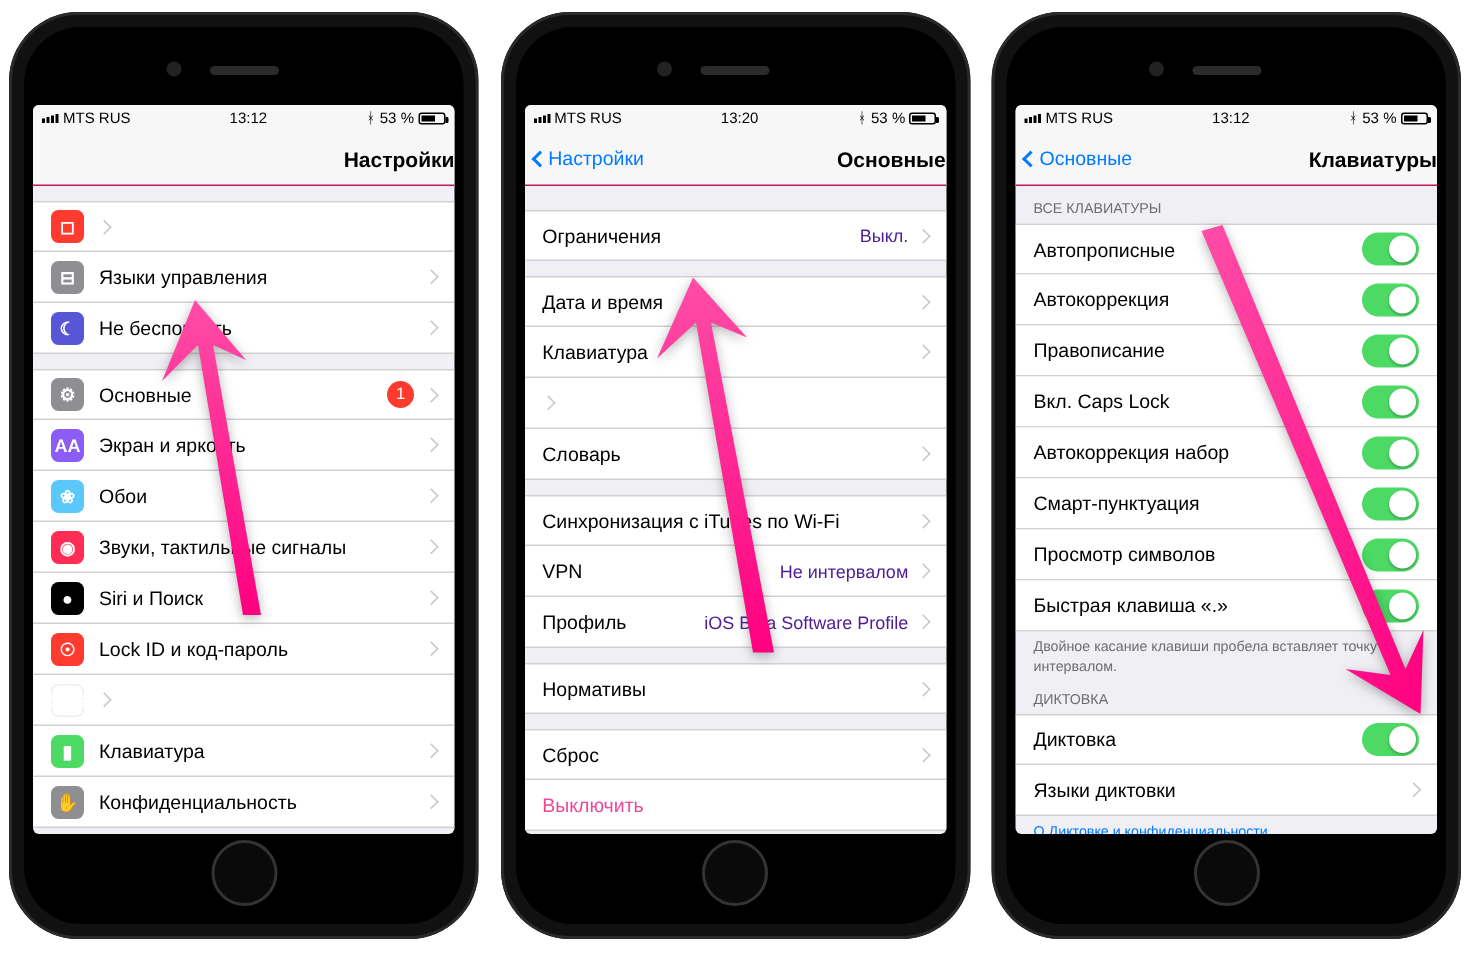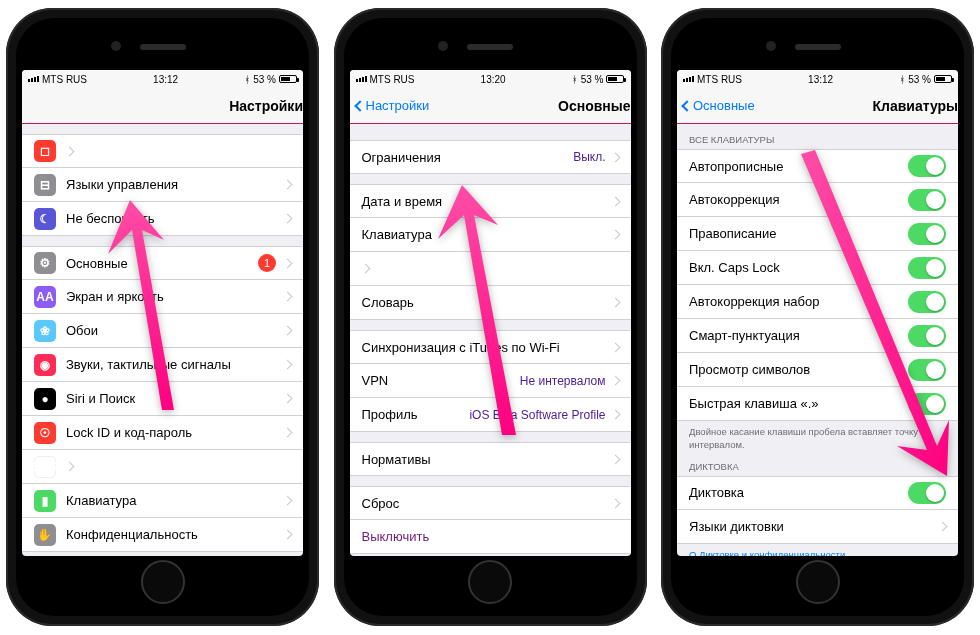--- a/index.html
+++ b/index.html
@@ -344,21 +344,21 @@
     <span class="chev"></span>
   </div>
           </div>
         <div class="group" id="p2g5">
             <div class="row">
     <span class="label">Сброс</span>
 
     <span class="chev"></span>
   </div>
             <div class="row">
-              <span class="label" style="color:#701a75">Выключить</span>
+              <span class="label" style="color:#ec4899">Выключить</span>
             </div>
           </div>
       </div>
       <div class="arrow" style="left:82px; top:115px;">
         <svg width="100" height="260" viewBox="0 0 100 260">
             <defs>
               <linearGradient id="ga2" x1="0" y1="1" x2="0" y2="0">
                 <stop offset="0" stop-color="#ff0080"></stop>
                 <stop offset="1" stop-color="#ff4da6"></stop>
               </linearGradient>

